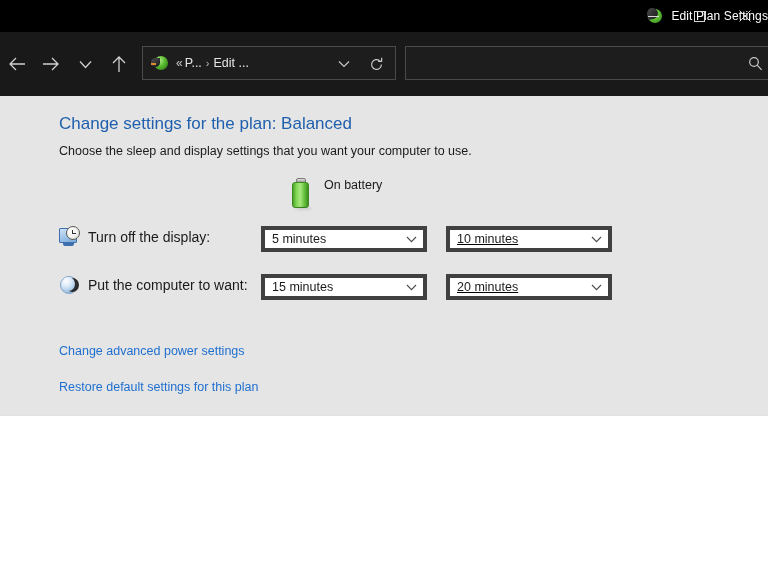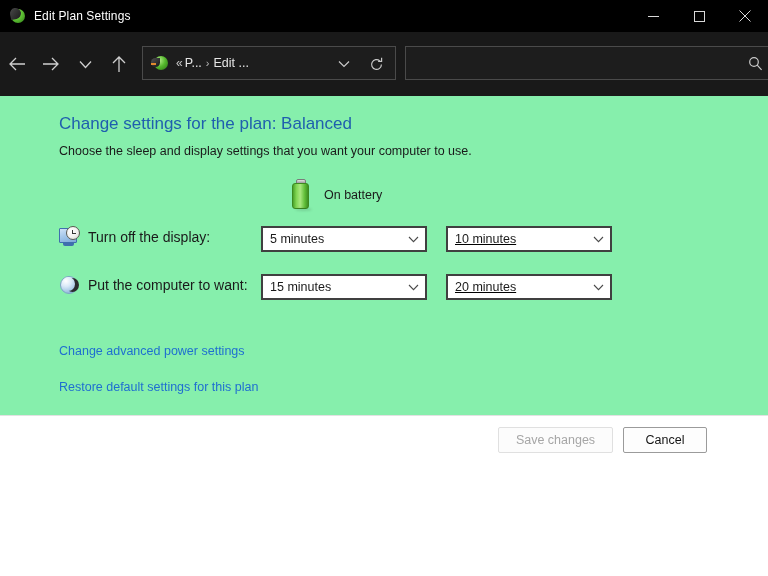--- a/index.html
+++ b/index.html
@@ -19,20 +19,21 @@
   }
 
   
   .titlebar {
     position: absolute;
     left: 0; top: 0;
     width: 768px; height: 32px;
     background: #000000;
     display: flex;
     align-items: center;
+    justify-content: flex-end;
   }
   .title-icon {
     width: 16px; height: 16px;
     margin-left: 10px;
     position: relative;
     flex: 0 0 auto;
   }
   
   .title-icon .orb {
     position: absolute;
@@ -178,21 +179,21 @@
     display: flex; align-items: center; justify-content: center;
     color: #c9c9c9;
     flex: 0 0 auto;
   }
 
   
   .content {
     position: absolute;
     left: 0; top: 96px;
     width: 768px; height: 320px;
-    background: #86efac;
+    background: #e5e5e5;
   }
 
   .heading {
     position: absolute;
     left: 59px; top: 18px;
     color: #1f5fae;
     font-size: 17px;
     white-space: nowrap;
   }
   .subheading {
@@ -200,21 +201,20 @@
     left: 59px; top: 48px;
     color: #1a1a1a;
     font-size: 12.5px;
     white-space: nowrap;
   }
 
   
   .col-head {
     position: absolute;
     display: flex;
-    align-items: center;
     height: 34px;
   }
   .col-head.battery { left: 290px; top: 82px; }
   .col-head.plugged { left: 464px; top: 82px; }
   .col-label {
     font-size: 12.5px;
     color: #1a1a1a;
     margin-left: 10px;
     white-space: nowrap;
   }
@@ -356,21 +356,21 @@
     position: absolute;
     left: 88px; top: 3px;
     font-size: 14px;
     color: #1a1a1a;
     white-space: nowrap;
   }
 
   .combo {
     position: absolute;
     height: 26px;
-    border: 2px solid #404040;
+    border: 4px solid #404040;
     background: #ffffff;
     display: flex;
     align-items: center;
     justify-content: space-between;
   }
   .combo.battery-col { left: 261px; width: 166px; }
   .combo.plugged-col { left: 446px; width: 166px; text-decoration: underline; }
   .combo-value {
     font-size: 12.5px;
     color: #1a1a1a;
@@ -589,19 +589,15 @@
             </svg>
         </span>
       </div>
     </div>
 
     <a class="link l2" href="#">Restore default settings for this plan</a>
     <a class="link l1" href="#">Change advanced power settings</a>
   </div>
 
   <div class="divider"></div>
-  <div class="footer">
-    <div class="btn save">Save changes</div>
-    <div class="btn cancel">Cancel</div>
-  </div>
 
   <div class="page-rest"></div>
 </div>
 
 </body></html>

